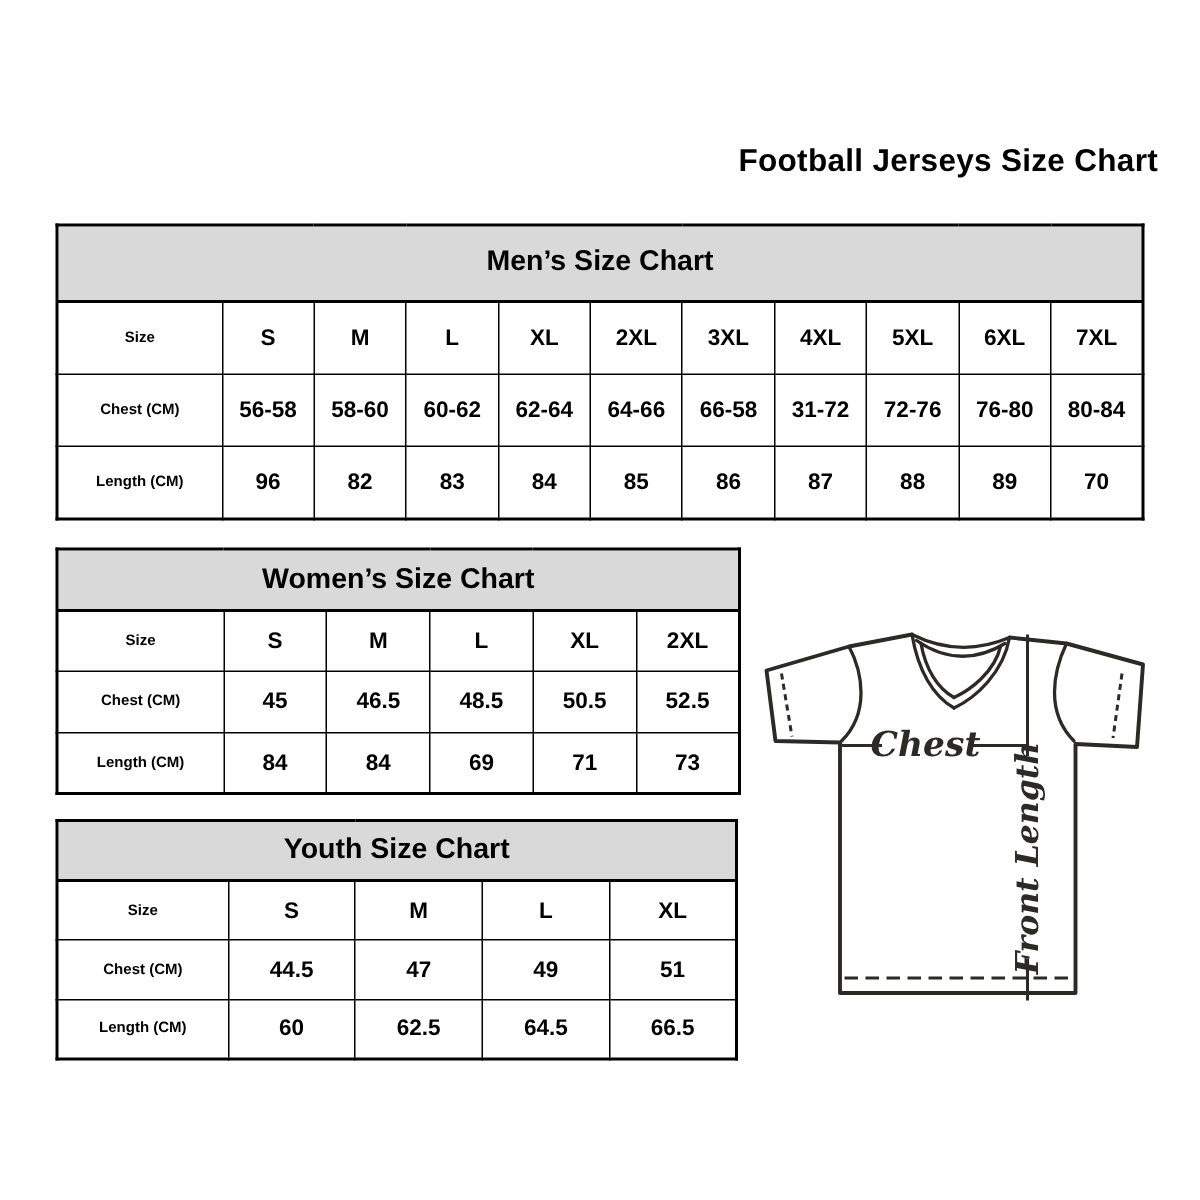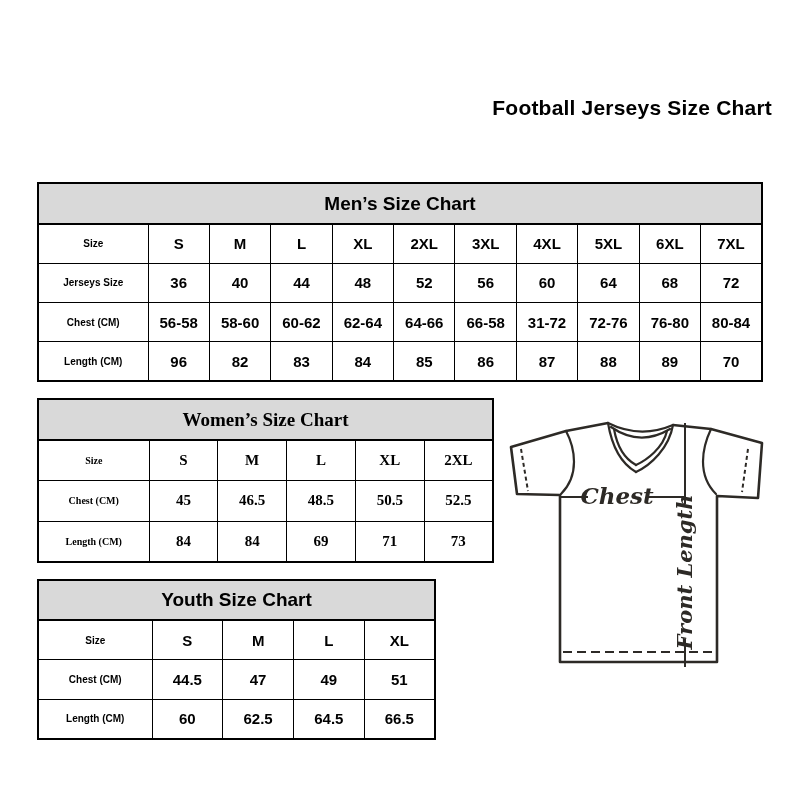--- a/index.html
+++ b/index.html
@@ -7,41 +7,41 @@
     width:800px; height:800px; position:relative;
     background:#ffffff; color:var(--text-c,#000);
     font-family:"Liberation Sans", sans-serif;
     overflow:hidden;
   }
   .page-title {
     position:absolute; left:0; top:96px; width:772px;
     text-align:right; font-size:21px; font-weight:bold;
     letter-spacing:0.2px;
   }
-  .tbl-host { position:absolute;margin-top:33px; }
+  .tbl-host { position:absolute; }
   table.size-table {
     border-collapse:collapse; table-layout:fixed;
     width:100%; height:100%;
     border:2px solid var(--border-c,#000);
   }
   table.size-table td {
     border:1px solid var(--border-c,#000);
     text-align:center; vertical-align:middle;
     font-weight:bold; font-size:15px; padding:0;
     overflow:hidden; white-space:nowrap;
   }
   table.size-table td.band {
     background:var(--band-bg,#d9d9d9);
     font-size:19px;
     border-bottom:2px solid var(--border-c,#000);
   }
   table.size-table td.lbl { font-size:10px; }
   #men-table    { left:37px;  top:149px; width:726px; height:198px; }
-  #women-table  { left:37px;  top:365px; width:457px; height:163px;font-family:Liberation Serif, serif; }
-  #youth-table  { left:37px;  top:546px; width:399px; height:159px; }
+  #women-table  { left:37px;  top:365px; width:457px; height:163px; }
+  #youth-table  { left:37px;  top:546px; width:455px; height:159px; }
   .jersey-wrap { position:absolute; left:495px; top:400px; width:290px; height:290px; }
   .jersey-wrap svg { display:block; }
   .jersey-label {
     font-family:"DejaVu Serif", serif;
     font-style:italic; font-weight:bold;
     fill:var(--jersey-c,#2d2a26);
   }
 </style>
 </head>
 <body>
@@ -72,33 +72,20 @@
           <td>S</td>
           <td>M</td>
           <td>L</td>
           <td>XL</td>
           <td>2XL</td>
           <td>3XL</td>
           <td>4XL</td>
           <td>5XL</td>
           <td>6XL</td>
           <td>7XL</td>
-        </tr>
-        <tr style="height: 39.25px;">
-          <td class="lbl">Jerseys Size</td>
-          <td>36</td>
-          <td>40</td>
-          <td>44</td>
-          <td>48</td>
-          <td>52</td>
-          <td>56</td>
-          <td>60</td>
-          <td>64</td>
-          <td>68</td>
-          <td>72</td>
         </tr>
         <tr style="height: 39.25px;">
           <td class="lbl">Chest (CM)</td>
           <td>56-58</td>
           <td>58-60</td>
           <td>60-62</td>
           <td>62-64</td>
           <td>64-66</td>
           <td>66-58</td>
           <td>31-72</td>

